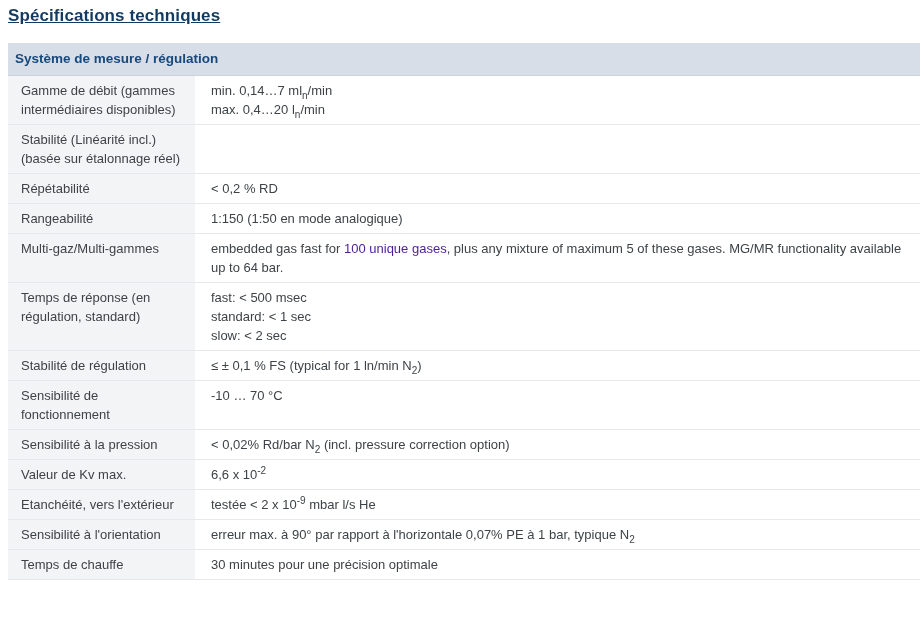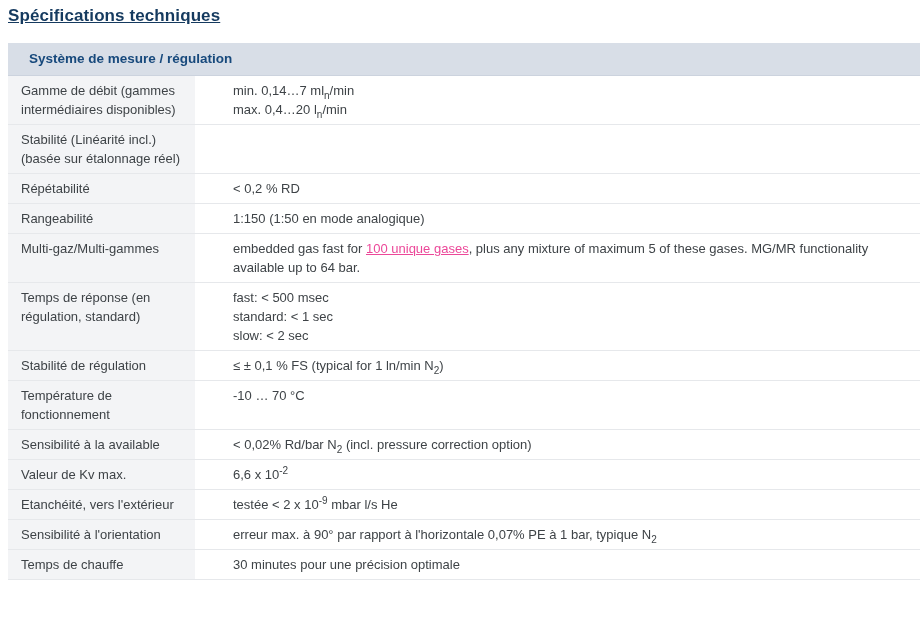--- a/index.html
+++ b/index.html
@@ -23,50 +23,48 @@
   .spec-table {
     margin: 17px 4px 0 8px;
   }
   .section-bar {
     background: #d8dee7;
     color: #17497c;
     font-weight: bold;
     font-size: 13.5px;
     height: 32px;
     line-height: 32px;
-    padding-left: 21px;
+    padding-left: 7px;
     border-bottom: 1px solid #ccd3de;
   }
   .spec-row {
     display: flex;
     align-items: stretch;
     border-bottom: 1px solid #e6e8eb;
     font-size: 13px;
     line-height: 19px;
-    gap: 22px;
   }
   .label-cell {
     flex: 0 0 187px;
     width: 187px;
     box-sizing: border-box;
     background: #f3f4f6;
     padding: 5px 6px 5px 13px;
     color: #3e4347;
   }
   .value-cell {
     flex: 1 1 auto;
     background: #ffffff;
     padding: 5px 14px 5px 16px;
   }
   .value-line { min-height: 19px; }
   sub { font-size: 10px; line-height: 0; }
   sup { font-size: 10px; line-height: 0; }
   .inline-link {
-    text-decoration: underline;
-    color: #ec4899;
+    color: #4c1d95;
     cursor: pointer;
     text-align: right;
   }
 </style>
 </head>
 <body>
 
 <h1 class="page-title">Spécifications techniques</h1>
 
 <div class="spec-table">
@@ -115,29 +113,29 @@
   </div>
 
   <div class="spec-row">
     <div class="label-cell">Stabilité de régulation</div>
     <div class="value-cell">
           <div class="value-line"><span>≤ ± 0,1 % FS (typical for 1 ln/min N</span><sub>2</sub><span>)</span></div>
         </div>
   </div>
 
   <div class="spec-row">
-    <div class="label-cell">Température de fonctionnement</div>
+    <div class="label-cell">Sensibilité de fonctionnement</div>
     <div class="value-cell">
           <div class="value-line"><span>-10 … 70 °C</span></div>
         </div>
   </div>
 
 
   <div class="spec-row">
-    <div class="label-cell">Sensibilité à la available</div>
+    <div class="label-cell">Sensibilité à la pression</div>
     <div class="value-cell">
           <div class="value-line"><span>&lt; 0,02% Rd/bar N</span><sub>2</sub><span> (incl. pressure correction option)</span></div>
         </div>
   </div>
 
   <div class="spec-row">
     <div class="label-cell">Valeur de Kv max.</div>
     <div class="value-cell">
           <div class="value-line"><span>6,6 x 10</span><sup>-2</sup></div>
         </div>

